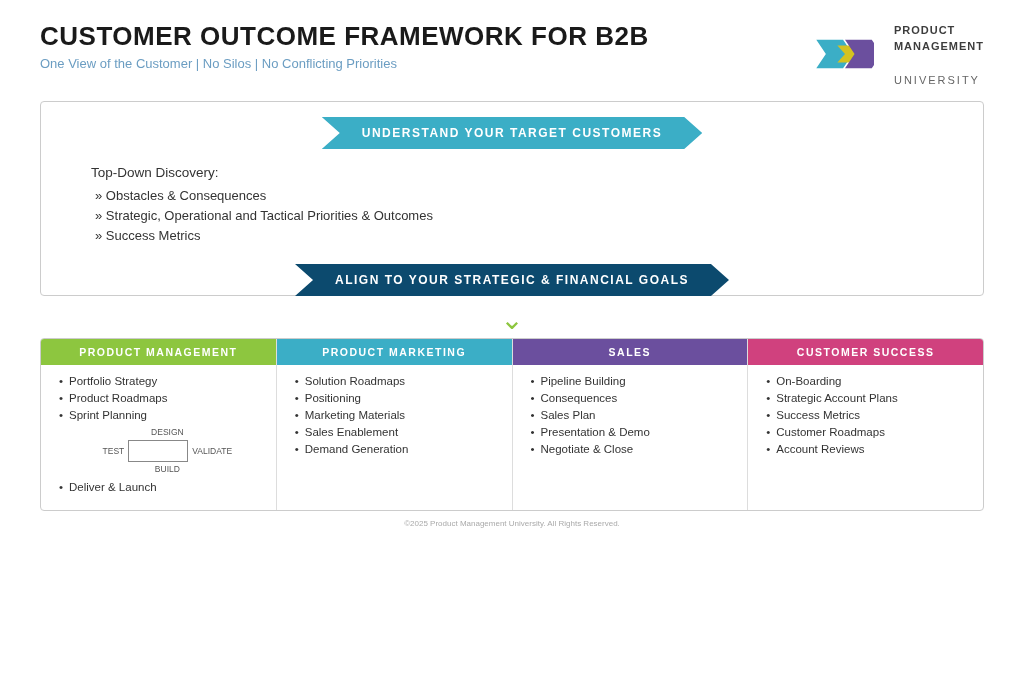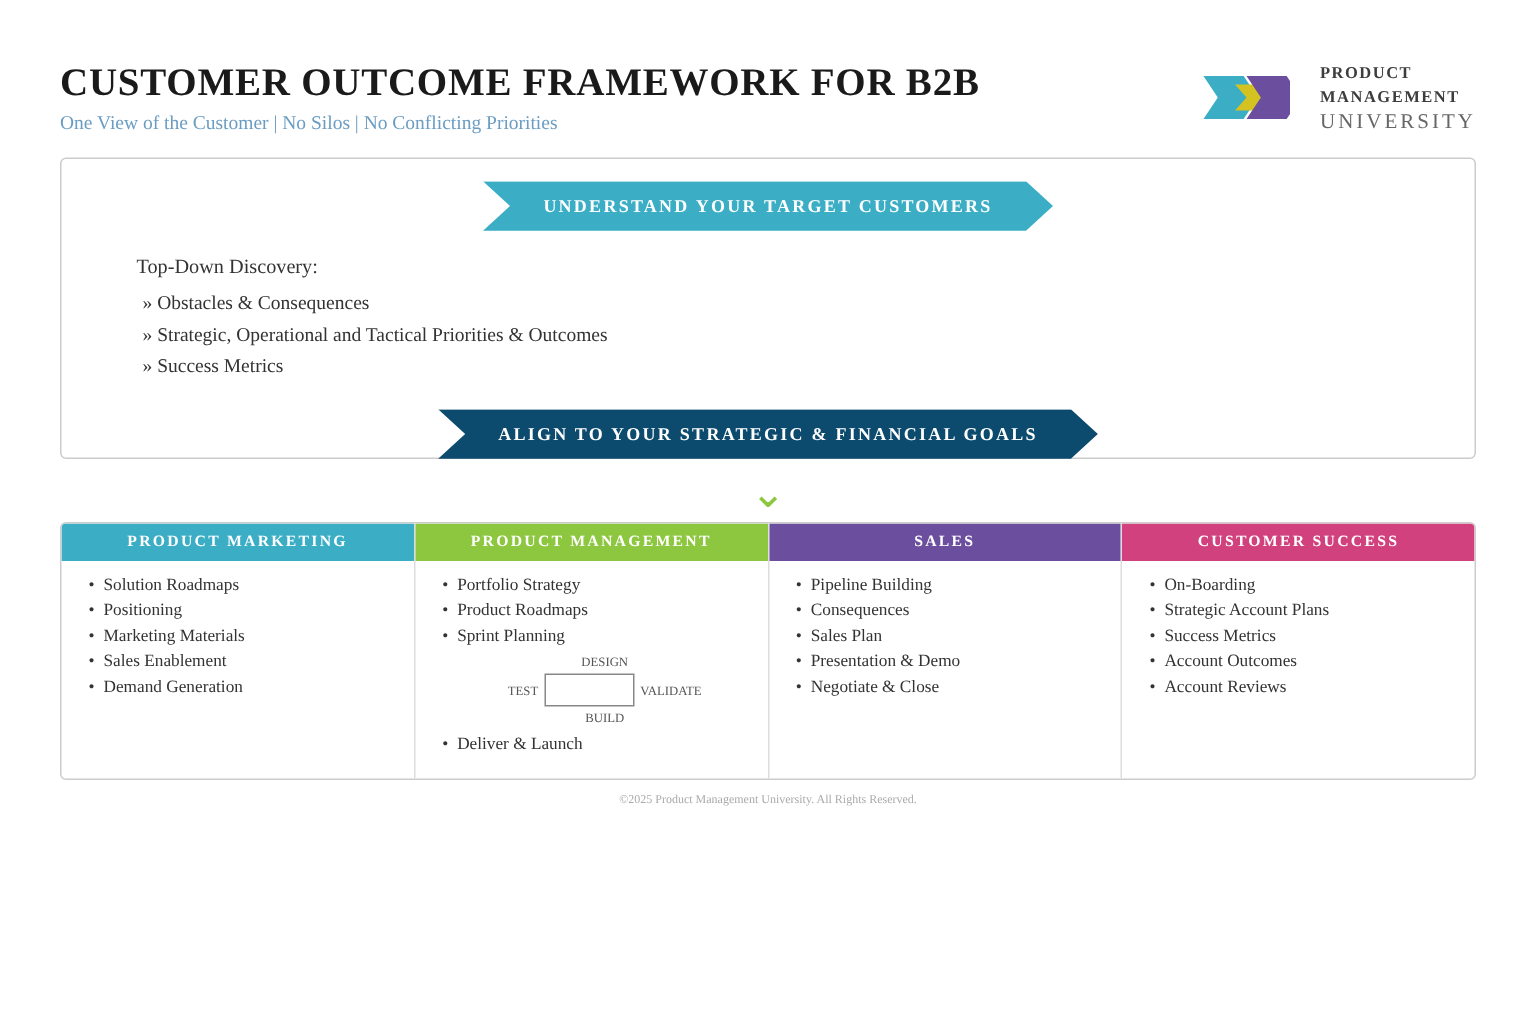--- a/index.html
+++ b/index.html
@@ -8,23 +8,22 @@
       background: #fff;
       width: 1024px;
       height: 689px;
       overflow: hidden;
       position: relative;
     }
     .page {
       width: 1024px;
       height: 689px;
       background: #fff;
-      padding: 40px 40px 20px 40px;
-      position: relative;
-      font-family: Liberation Serif, serif;
+      padding: 21px 40px 20px 40px;
+      position: relative;
     }
     
     .header {
       display: flex;
       justify-content: space-between;
       align-items: flex-start;
       margin-bottom: 14px;
     }
     .header-left {}
     .main-title {
@@ -244,21 +243,21 @@
 
         <polygon points="0,8 28,8 38,23 28,38 0,38 10,23" fill="#3BAEC6"></polygon>
 
         <polygon points="22,14 36,14 44,23 36,32 22,32 30,23" fill="#d4c220"></polygon>
 
         <polygon points="30,8 58,8 68,23 58,38 30,38 40,23" fill="#6b4f9e"></polygon>
       </svg>
       <div class="logo-text">
         <span style="font-weight:700;font-size:11px;letter-spacing:1px;display:block;">PRODUCT</span>
         <span style="font-weight:700;font-size:11px;letter-spacing:1px;display:block;">MANAGEMENT</span>
-        <span style="font-weight:400;font-size:14px;letter-spacing:2px;display:block;color:#666;margin-top:0;">UNIVERSITY</span>
+        <span style="font-weight:400;font-size:11px;letter-spacing:2px;display:block;color:#666;margin-top:19px;">UNIVERSITY</span>
       </div>
     </div>
   </div>
 
   <div class="framework-outer">
 
     <div class="banner">
       <div class="banner-shape teal">UNDERSTAND YOUR TARGET CUSTOMERS</div>
     </div>
 
@@ -275,31 +274,20 @@
       <div class="second-banner">ALIGN TO YOUR STRATEGIC &amp; FINANCIAL GOALS</div>
     </div>
   </div>
 
   <div class="arrow-down-wrap">
     <div class="arrow-down" style="color: rgb(141, 198, 63); font-size: 28px; line-height: 1;">⌄</div>
   </div>
 
 
   <div class="columns-outer">
-
-    <div class="col">
-      <div class="col-header teal">PRODUCT MARKETING</div>
-      <ul class="col-list">
-        <li>Solution Roadmaps</li>
-        <li>Positioning</li>
-        <li>Marketing Materials</li>
-        <li>Sales Enablement</li>
-        <li>Demand Generation</li>
-      </ul>
-    </div>
 
     <div class="col">
       <div class="col-header green">PRODUCT MANAGEMENT</div>
       <ul class="col-list">
         <li>Portfolio Strategy</li>
         <li>Product Roadmaps</li>
         <li>Sprint Planning</li>
       </ul>
 
       <div class="sprint-diagram">
@@ -310,37 +298,48 @@
           <span style="font-size:8.5px;color:#555;">VALIDATE</span>
         </div>
         <div style="text-align:center;font-size:8.5px;color:#555;margin-top:1px;">BUILD</div>
       </div>
       <ul class="col-list">
         <li>Deliver &amp; Launch</li>
       </ul>
     </div>
 
     <div class="col">
+      <div class="col-header teal">PRODUCT MARKETING</div>
+      <ul class="col-list">
+        <li>Solution Roadmaps</li>
+        <li>Positioning</li>
+        <li>Marketing Materials</li>
+        <li>Sales Enablement</li>
+        <li>Demand Generation</li>
+      </ul>
+    </div>
+
+    <div class="col">
       <div class="col-header purple">SALES</div>
       <ul class="col-list">
         <li>Pipeline Building</li>
         <li>Consequences</li>
         <li>Sales Plan</li>
         <li>Presentation &amp; Demo</li>
         <li>Negotiate &amp; Close</li>
       </ul>
     </div>
 
     <div class="col">
       <div class="col-header pink">CUSTOMER SUCCESS</div>
       <ul class="col-list">
         <li>On-Boarding</li>
         <li>Strategic Account Plans</li>
         <li>Success Metrics</li>
-        <li>Account Outcomes</li>
+        <li>Customer Roadmaps</li>
         <li>Account Reviews</li>
       </ul>
     </div>
 
   </div>
 
   <div class="footer">©2025 Product Management University. All Rights Reserved.</div>
 
 </div>
 

